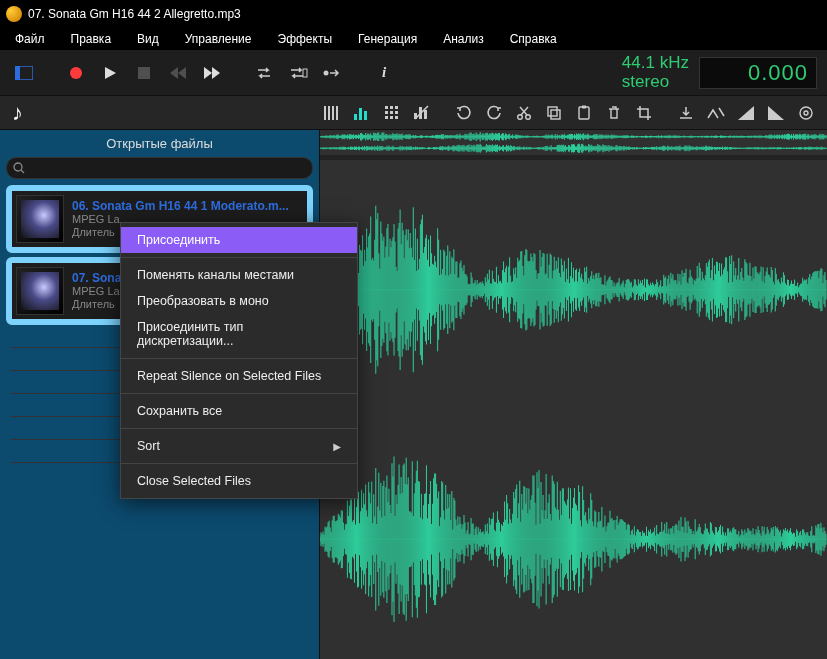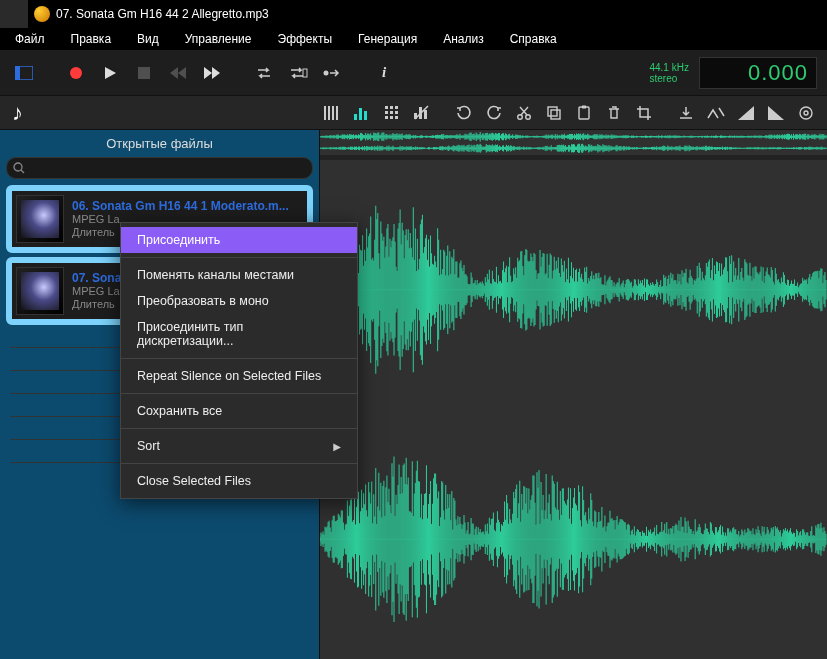--- a/index.html
+++ b/index.html
@@ -1,31 +1,31 @@
 <!DOCTYPE html>
 <html><head>
 <meta charset="utf-8">
 <style>
 * { margin: 0; padding: 0; box-sizing: border-box; font-family: "Segoe UI", Arial, sans-serif; user-select: none; }
 body { background: #2a2a2a; color: #ddd; width: 827px; height: 659px; overflow: hidden; position: relative; }
 
-.titlebar { height: 28px; background: #000; display: flex; align-items: center; padding: 0 6px; gap: 6px; margin-left: 28px; }
+.titlebar { height: 28px; background: #000; display: flex; align-items: center; padding: 0 6px; gap: 6px; }
 .titlebar .app-icon { width: 16px; height: 16px; background: radial-gradient(circle at 30% 30%, #ffcc33, #cc7700); border-radius: 50%; display: inline-block; }
 .titlebar .title { color: #fff; font-size: 12px; }
 
 .menubar { height: 22px; background: #000; display: flex; align-items: center; padding: 0 6px; gap: 8px; }
 .menubar .m { color: #fff; font-size: 12px; padding: 2px 9px; text-decoration: underline; text-decoration-color: transparent; cursor: default; }
 
 .toolbar1 { height: 46px; background: #1e1e1e; display: flex; align-items: center; padding: 0 10px; gap: 6px; border-bottom: 1px solid #111; }
 .tbtn { width: 28px; height: 28px; display: flex; align-items: center; justify-content: center; cursor: default; color: #bbb; }
 .tbtn svg { display: block; }
 .sep { width: 12px; }
 .spacer { flex: 1; }
 .readout-box { display: flex; align-items: center; gap: 10px; }
-.readout-label { color: #2ecc71; font-size: 10px; line-height: 1.1; text-align: left; margin-left: 32px; }
+.readout-label { color: #2ecc71; font-size: 17px; line-height: 1.1; text-align: left; margin-left: 32px; }
 .readout-counter { font-family: "Consolas", monospace; font-size: 22px; color: #2a8; background: #0b0b0b; border: 1px solid #333; padding: 2px 8px; letter-spacing: 1px; display: flex; align-items: baseline; }
 .readout-counter .dim { color: #134; }
 .readout-counter .lit { color: #2ecc71; margin-left: 40px; }
 
 .toolbar2 { height: 34px; background: #262626; display: flex; align-items: center; padding: 0 8px; gap: 4px; border-bottom: 1px solid #111; }
 .toolbar2 .left { display: flex; align-items: center; gap: 6px; }
 .toolbar2 .right { display: flex; align-items: center; gap: 4px; margin-left: auto; }
 .note-icon { color: #fff; font-size: 22px; margin-left: 4px; margin-right: 6px; }
 .ibtn { width: 26px; height: 26px; display: flex; align-items: center; justify-content: center; color: #ccc; cursor: default; }
 

